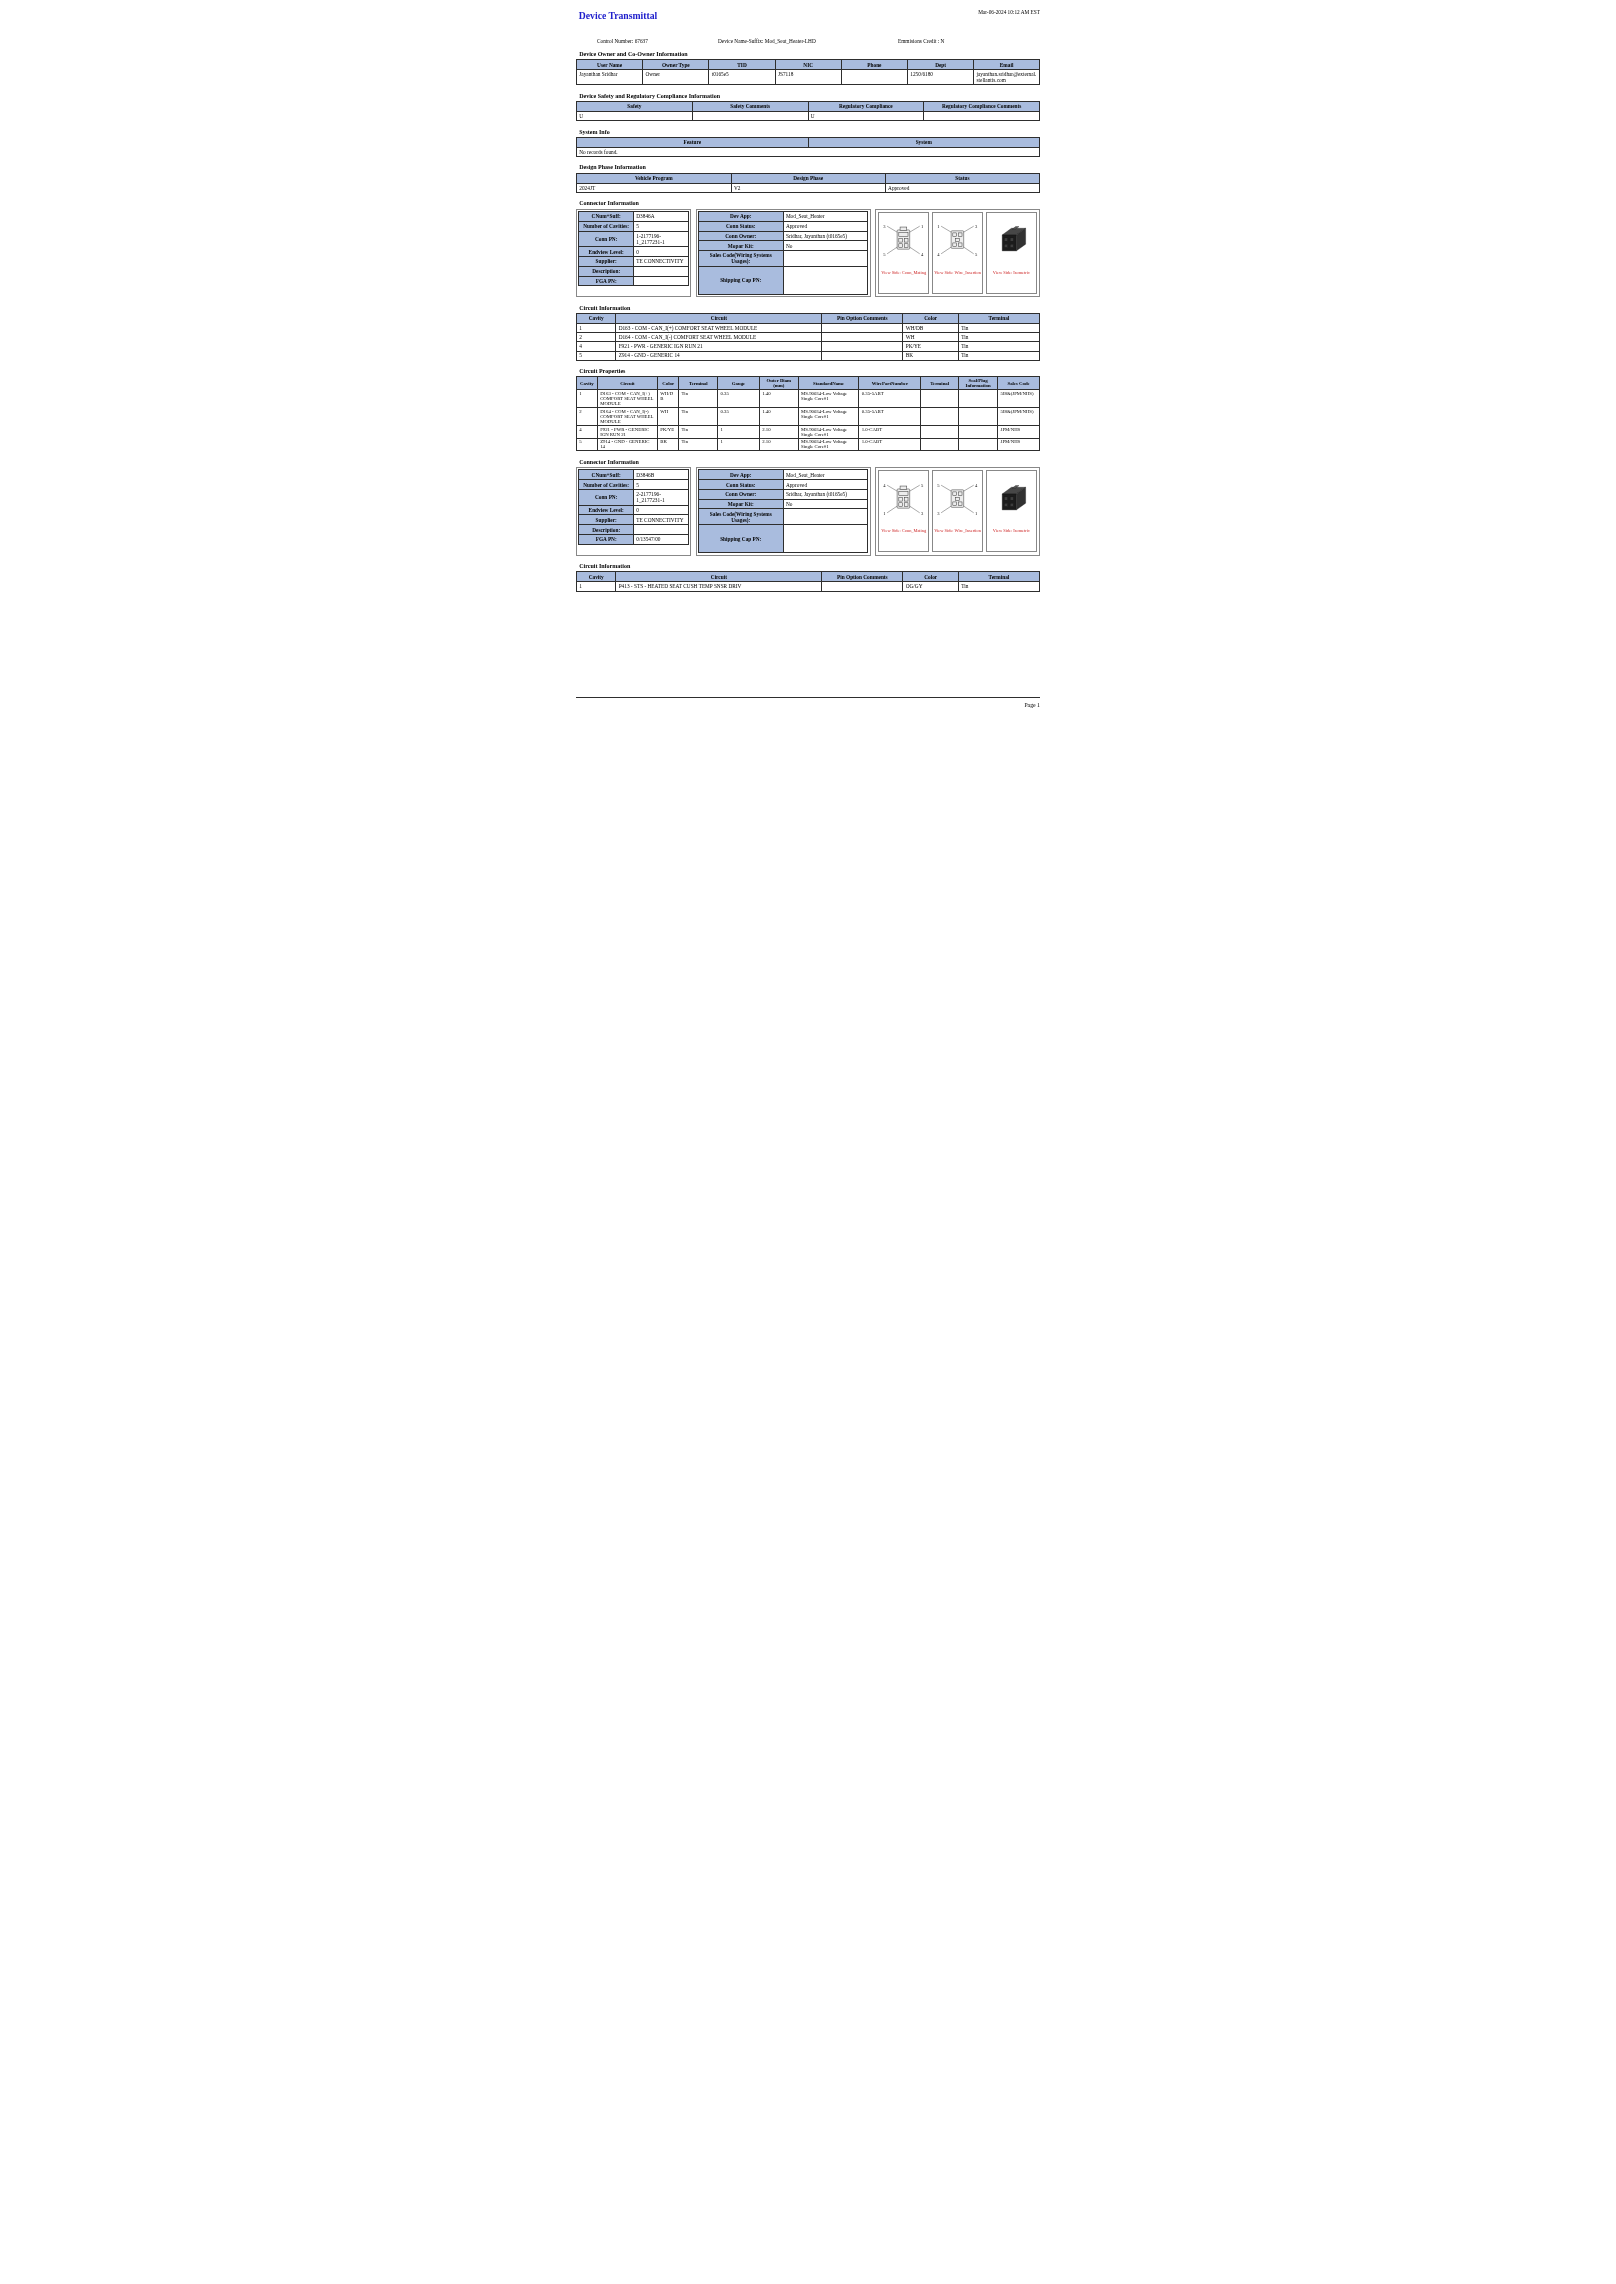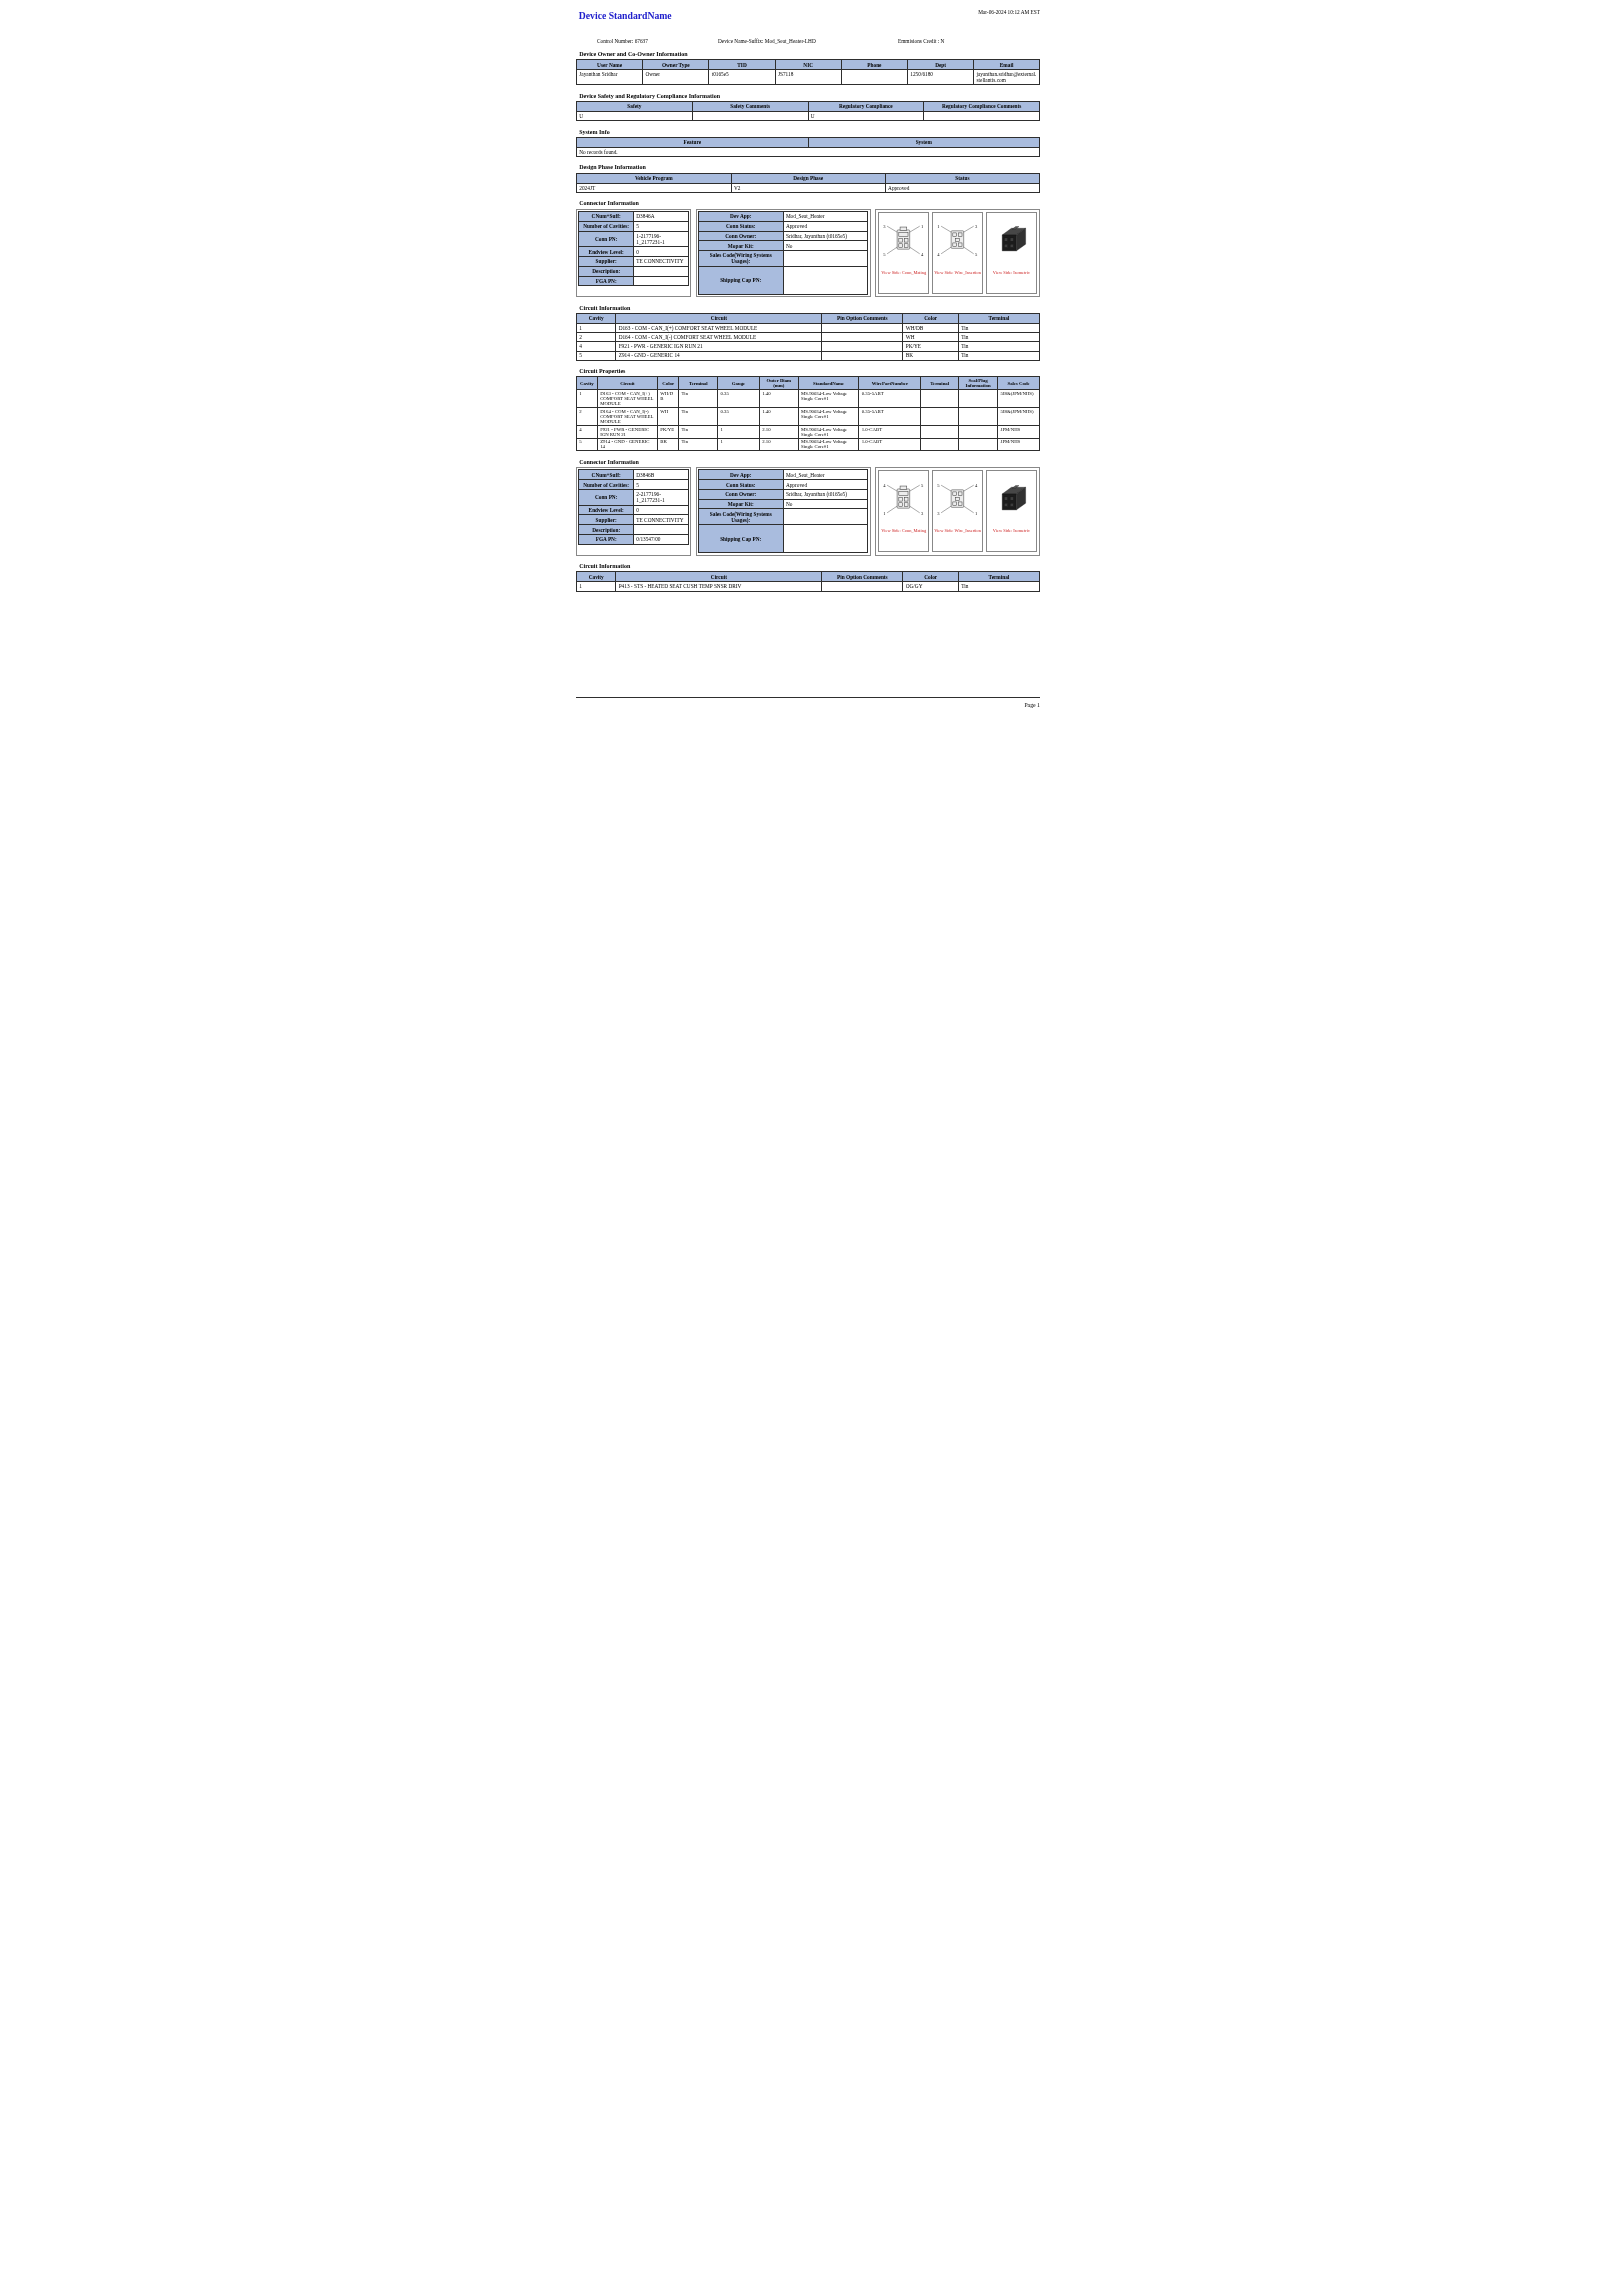--- a/index.html
+++ b/index.html
@@ -50,21 +50,21 @@
   .iso-svg polygon,.iso-svg rect{stroke:#111; stroke-width:0.8;}
   
   .footer{position:absolute; left:22px; right:22px; bottom:10px; border-top:0.9px solid var(--line); text-align:right; padding-top:3.7px; font-size:5.8px;}
 </style>
 </head>
 <body>
 
 <div class="page">
 
   <div class="hdr-row">
-    <div class="page-title">Device StandardName</div>
+    <div class="page-title">Device Transmittal</div>
     <div class="timestamp">Mar-06-2024 10:12 AM EST</div>
   </div>
 
   <div class="meta-row">
     <span>Control Number: 67637</span>
     <span>Device Name-Suffix: Mod_Seat_Heater-LHD</span>
     <span>Emmisions Credit : N</span>
   </div>
 
   <div class="sec-title">Device Owner and Co-Owner Information</div>

